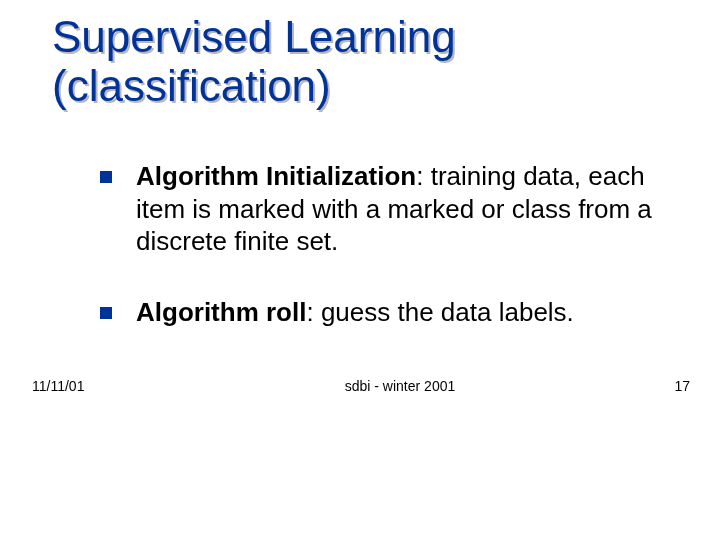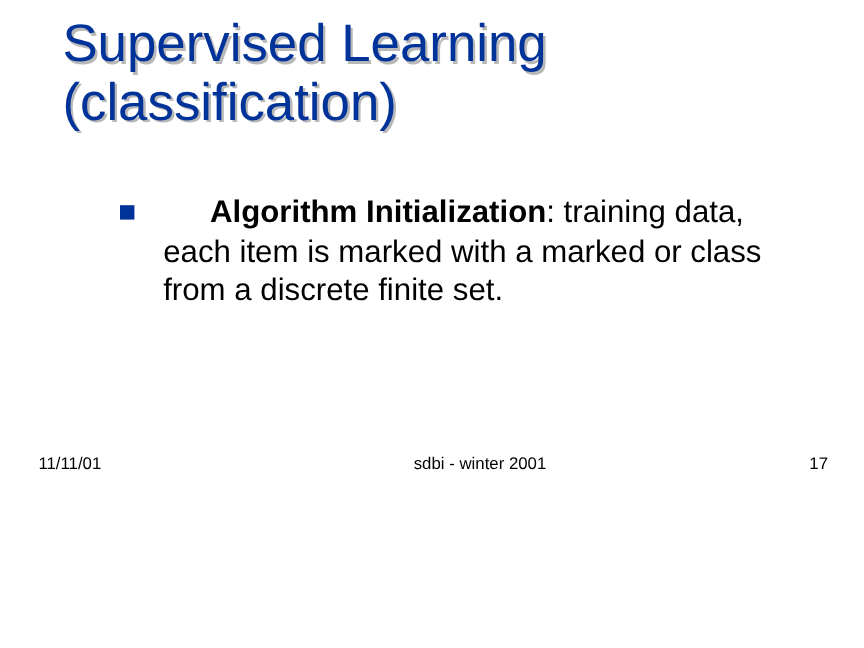--- a/index.html
+++ b/index.html
@@ -61,21 +61,20 @@
     margin-right: 24px;
   }
   .bullet-text {
     flex: 1 1 auto;
     font-size: 26px;
     line-height: 1.25;
     color: #000;
   }
   .bullet-text .lead {
     font-weight: 700;
-    margin-left: 39px;
   }
   .footer {
     position: absolute;
     bottom: 14px;
     left: 0;
     width: 720px;
     font-size: 14px;
     color: #000;
   }
   .footer-left {
@@ -113,20 +112,26 @@
   <div class="content">
 
     <div class="bullet-item">
       <div class="bullet-icon"></div>
       <div class="bullet-text">
         <span class="lead">Algorithm Initialization</span><span>: training data, each item is marked with a marked or class from a discrete finite set.</span>
       </div>
     </div>
 
 
+    <div class="bullet-item">
+      <div class="bullet-icon"></div>
+      <div class="bullet-text">
+        <span class="lead">Algorithm roll</span><span>: guess the data labels.</span>
+      </div>
+    </div>
 
   </div>
 
   <div class="footer">
     <div class="footer-left">11/11/01</div>
     <div class="footer-center">sdbi - winter 2001</div>
     <div class="footer-right">17</div>
   </div>
 
 </div>

